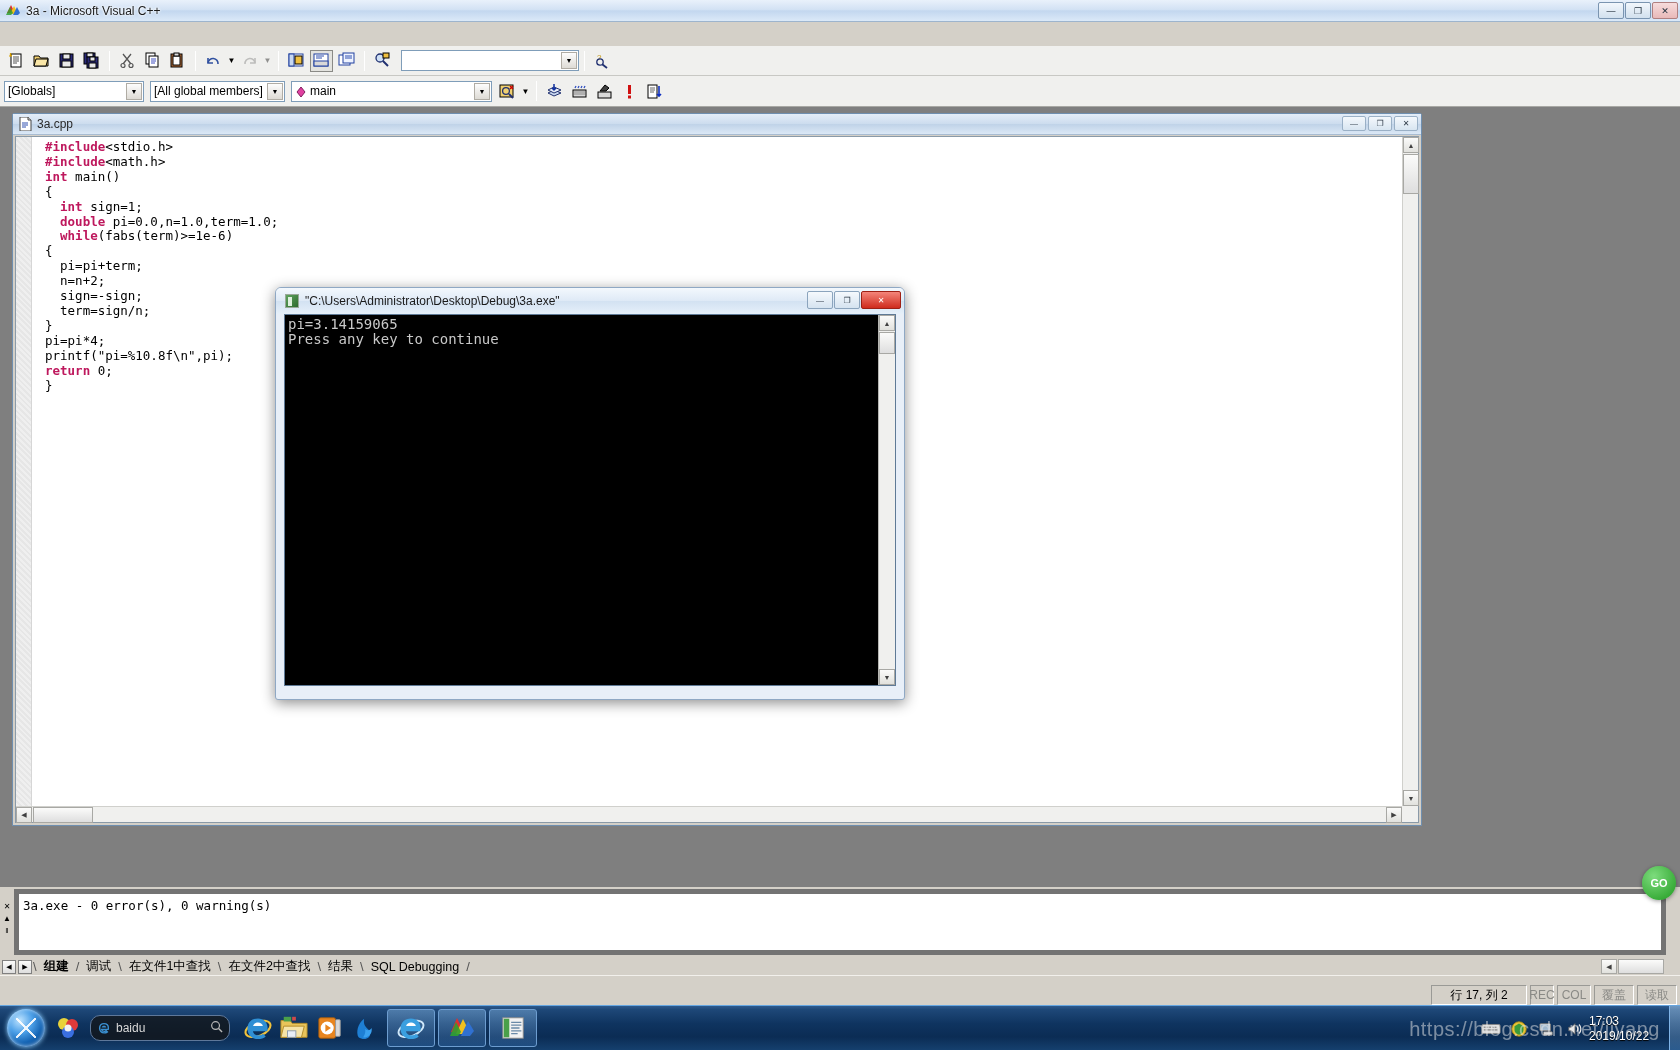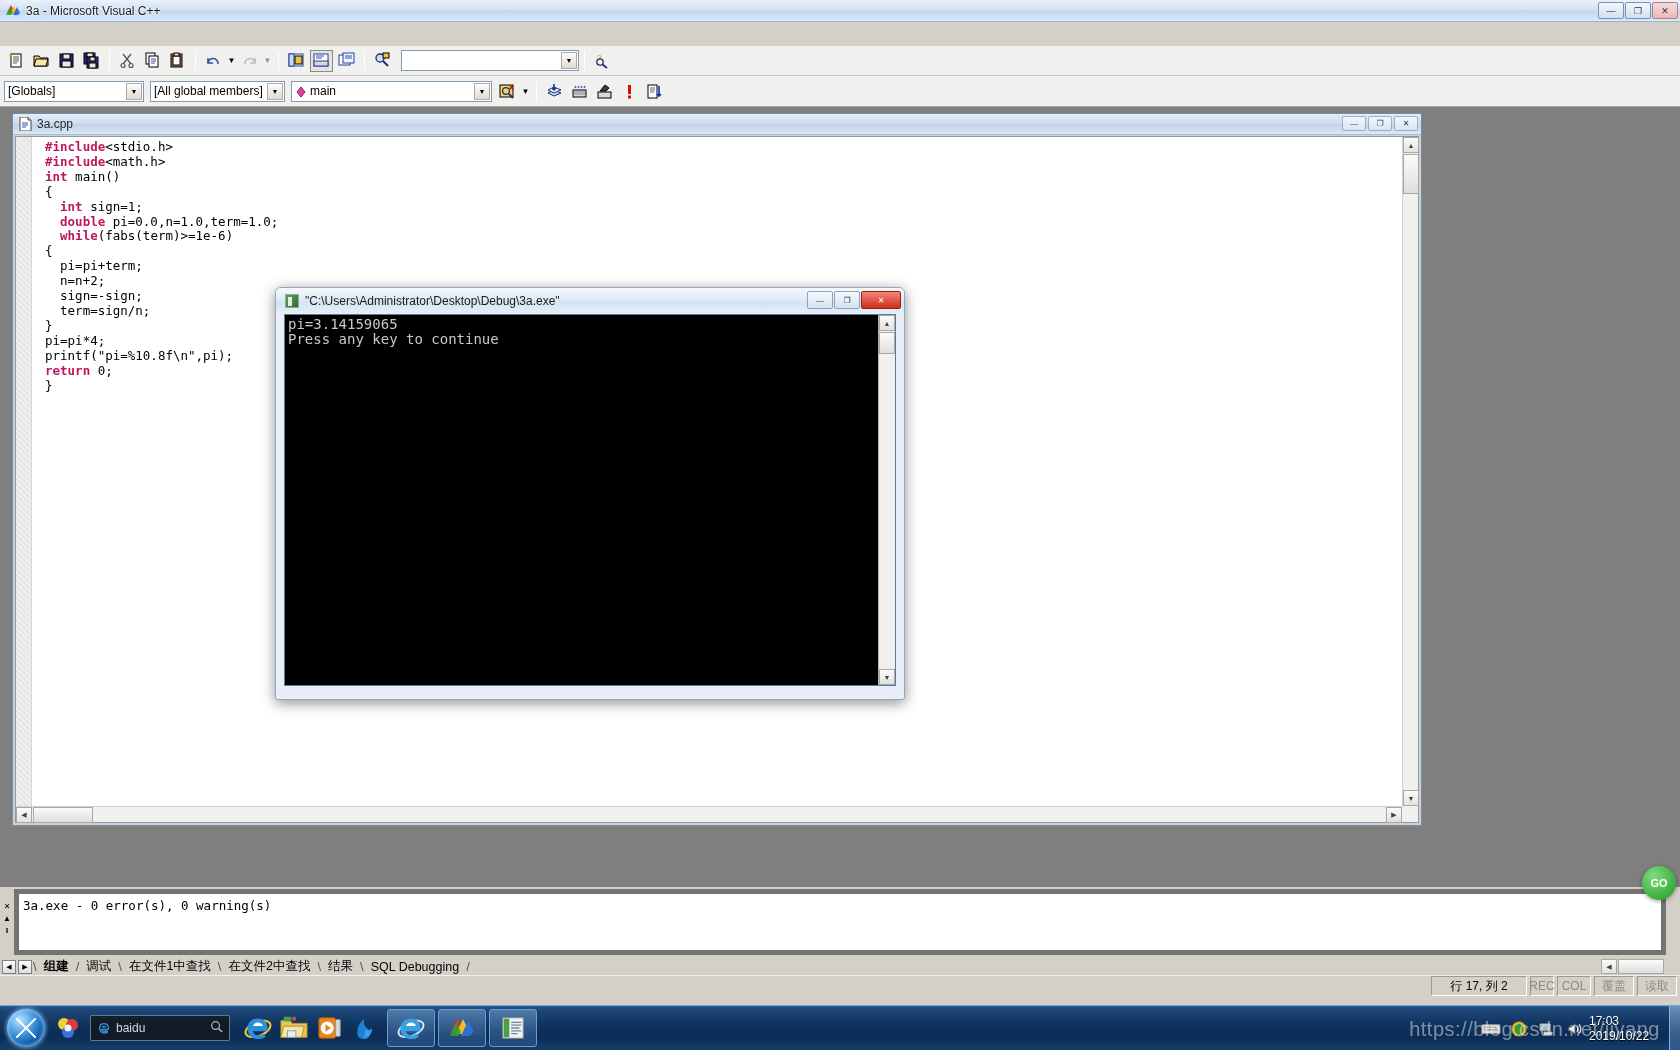--- a/index.html
+++ b/index.html
@@ -238,21 +238,21 @@
     font-size: 12.5px; color: #000; padding: 0 6px; white-space: nowrap;
     display:flex; align-items:center; height: 17px;
   }
   .otab.active { font-weight: bold; }
   .tabsep { color: #555; font-size: 13px; padding: 0 1px; }
 
   
   #statusbar {
     position: absolute; left: 0; top: 975px; width: 1680px; height: 30px;
     background: #d4d0c8; border-top: 1px solid #f2f0ec;
-    display: flex; align-items: flex-start; padding: 0 3px;
+    display: flex; align-items: flex-end; padding: 0 3px;
   }
   .sb-pane {
     height: 20px; border: 1px solid #9a9a96; border-right-color:#fff; border-bottom-color:#fff;
     display: flex; align-items: center; justify-content: center;
     font-size: 12px; color: #000; margin-left: 3px; padding: 0 6px;
   }
   .sb-pane.grey { color: #8a8a86; }
   .sb-msg { flex: 1; height: 20px; }
 
   
@@ -278,21 +278,21 @@
       linear-gradient(135deg, transparent 46%, #ffffff 46%, #ffffff 54%, transparent 54%),
       linear-gradient(45deg, transparent 46%, #ffffff 46%, #ffffff 54%, transparent 54%);
     opacity: .9;
   }
   .tb-quick {
     width: 36px; height: 38px; display:flex; align-items:center; justify-content:center;
   }
   #baidu-box {
     width: 140px; height: 26px; margin-left: 4px;
     background: rgba(20,20,20,0.72);
-    border: 1px solid #5e789a; border-radius: 1px;
+    border: 1px solid #5e789a; border-radius: 10px;
     display: flex; align-items: center; padding: 0 6px;
     color: #d8d8d8; font-size: 12px;
   }
   .taskitem {
     width: 48px; height: 38px; margin-left: 3px;
     border: 1px solid #6d9dd0; border-radius: 3px;
     background: linear-gradient(to bottom, rgba(150,200,245,.40), rgba(60,120,190,.30));
     display:flex; align-items:center; justify-content:center;
   }
   #tray {

